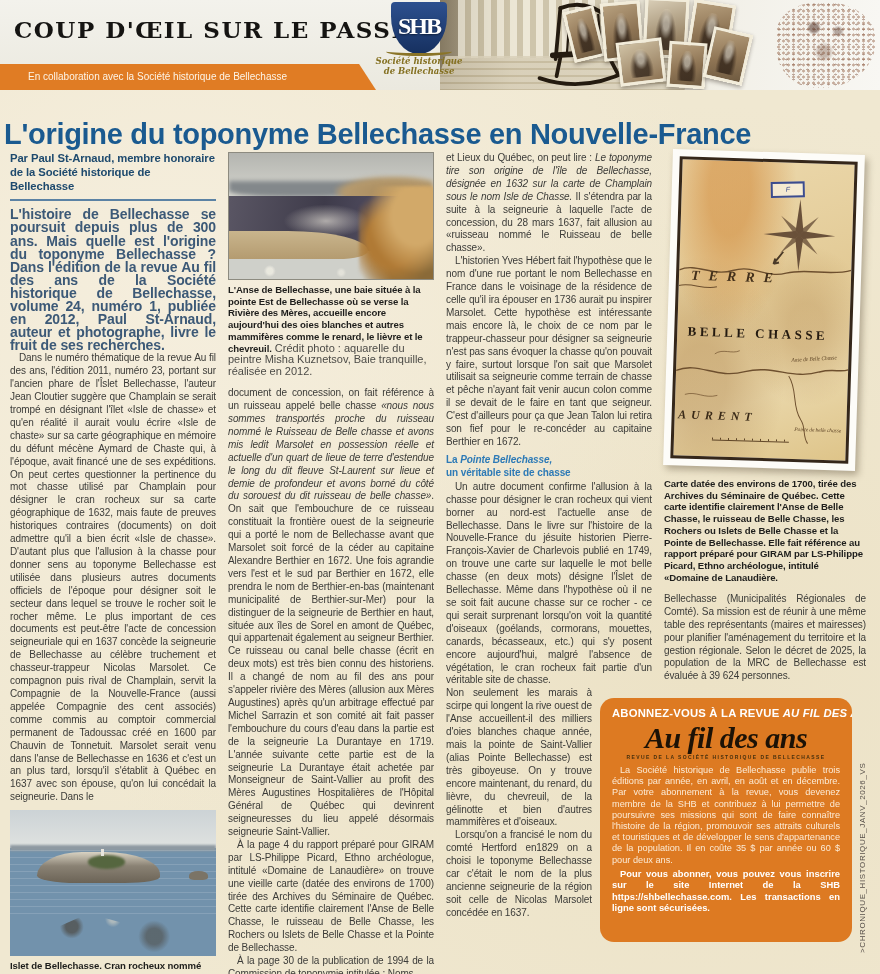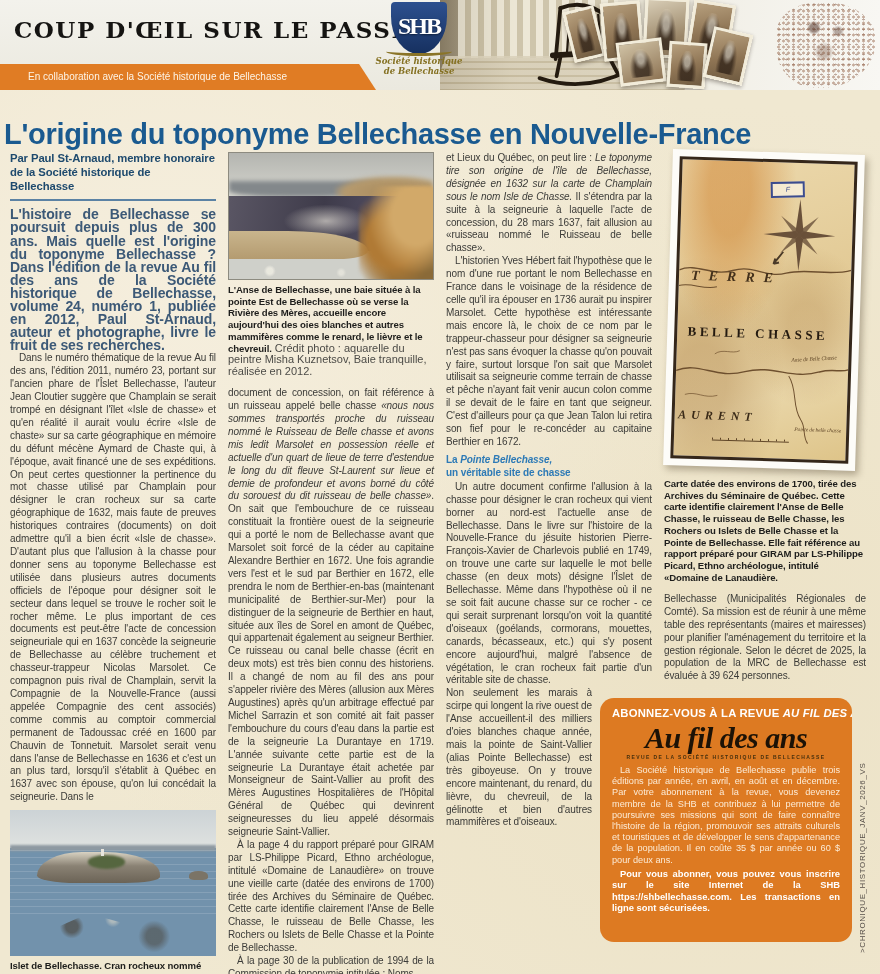--- a/index.html
+++ b/index.html
@@ -281,20 +281,21 @@
   <div class="col col3">
     <p class="p"><span>et Lieux du Québec, on peut lire : </span><span class="q">Le toponyme tire son origine de l'île de Bellechasse, désignée en 1632 sur la carte de Champlain sous le nom Isle de Chasse.</span><span> Il s'étendra par la suite à la seigneurie à laquelle l'acte de concession, du 28 mars 1637, fait allusion au «ruisseau nommé le Ruisseau de belle chasse».</span></p>
     <p class="p indent">L'historien Yves Hébert fait l'hypothèse que le nom d'une rue portant le nom Bellechasse en France dans le voisinage de la résidence de celle qu'il ira épouser en 1736 aurait pu inspirer Marsolet. Cette hypothèse est intéressante mais encore là, le choix de ce nom par le trappeur-chasseur pour désigner sa seigneurie n'est pas sans évoquer la chasse qu'on pouvait y faire, surtout lorsque l'on sait que Marsolet utilisait sa seigneurie comme terrain de chasse et pêche n'ayant fait venir aucun colon comme il se devait de le faire en tant que seigneur. C'est d'ailleurs pour ça que Jean Talon lui retira son fief pour le re-concéder au capitaine Berthier en 1672.</p>
     <div class="subhead">
       <span>La </span><span class="q">Pointe Bellechasse,</span><br>
       <span>un véritable site de chasse</span>
     </div>
     <p class="p indent">Un autre document confirme l'allusion à la chasse pour désigner le cran rocheux qui vient borner au nord-est l'actuelle anse de Bellechasse. Dans le livre sur l'histoire de la Nouvelle-France du jésuite historien Pierre-François-Xavier de Charlevois publié en 1749, on trouve une carte sur laquelle le mot belle chasse (en deux mots) désigne l'Îslet de Bellechasse. Même dans l'hypothèse où il ne se soit fait aucune chasse sur ce rocher - ce qui serait surprenant lorsqu'on voit la quantité d'oiseaux (goélands, cormorans, mouettes, canards, bécasseaux, etc.) qui s'y posent encore aujourd'hui, malgré l'absence de végétation, le cran rocheux fait partie d'un véritable site de chasse.</p>
     <div class="narrow">
       <p class="p">Non seulement les marais à scirpe qui longent la rive ouest de l'Anse accueillent-il des milliers d'oies blanches chaque année, mais la pointe de Saint-Vallier (alias Pointe Bellechasse) est très giboyeuse. On y trouve encore maintenant, du renard, du lièvre, du chevreuil, de la gélinotte et bien d'autres mammifères et d'oiseaux.</p>
+      <p class="p indent">Lorsqu'on a francisé le nom du comté Hertford en1829 on a choisi le toponyme Bellechasse car c'était le nom de la plus ancienne seigneurie de la région soit celle de Nicolas Marsolet concédée en 1637.</p>
     </div>
   </div>
 
   <div class="col col4">
     <div class="mapcard">
       <div class="mapinner">
         <svg class="coast" viewBox="0 0 180 300" preserveAspectRatio="none">
           <path d="M0,112 C18,104 34,118 56,111 C78,104 90,118 112,112 C134,106 158,114 180,107" stroke="#6d4f2e" stroke-width="1.4" fill="none"></path>
           <path d="M0,128 C14,124 26,132 40,128" stroke="#6d4f2e" stroke-width="1" fill="none"></path>
           <path d="M0,214 C24,204 42,222 72,213 C102,205 122,220 150,211 C164,207 172,211 180,208" stroke="#6d4f2e" stroke-width="1.4" fill="none"></path>

